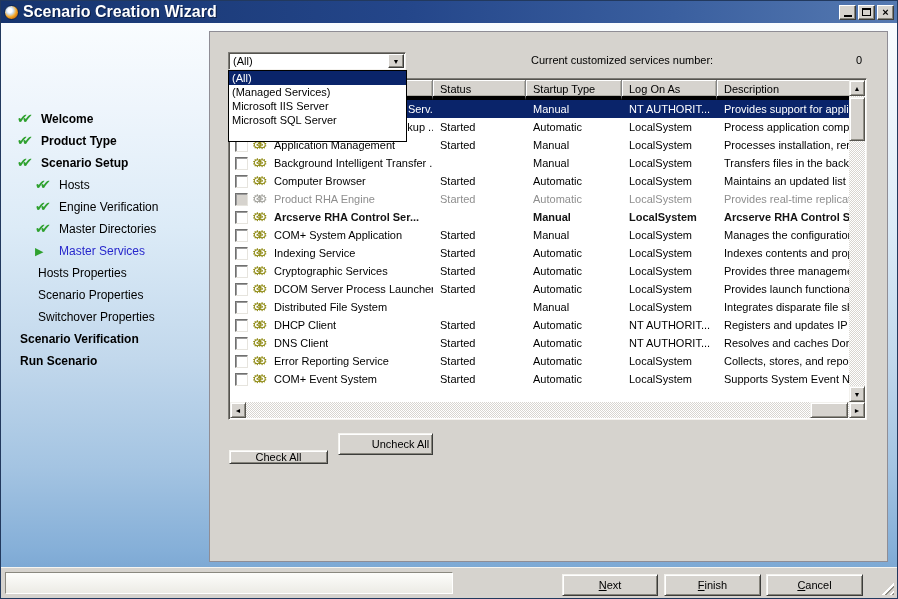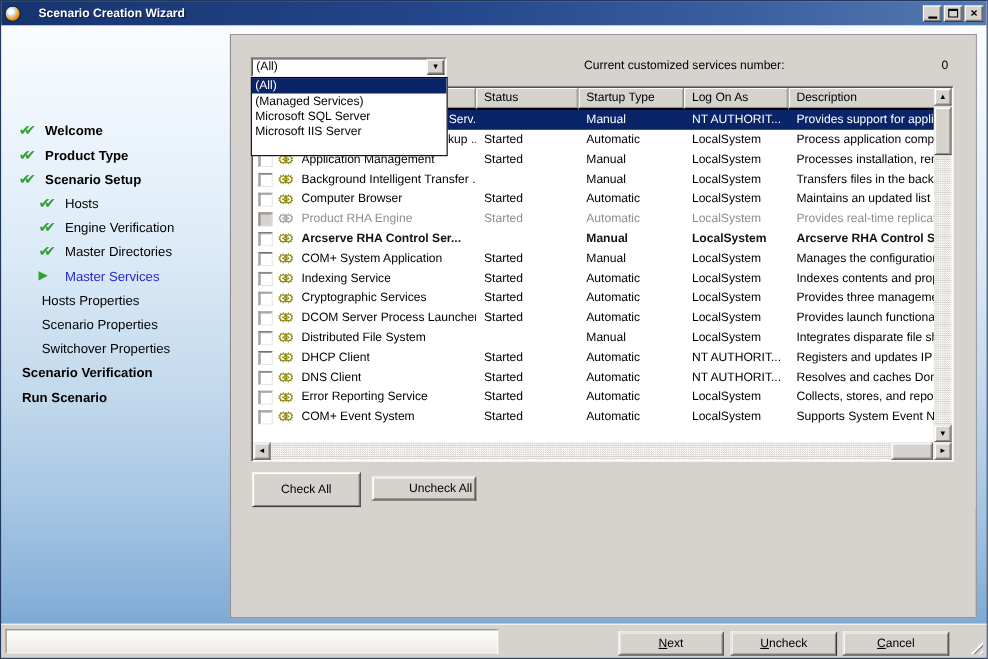--- a/index.html
+++ b/index.html
@@ -15,21 +15,21 @@
   .titlebar{
     position:absolute; left:0; top:0; right:0; height:22px;
     background:linear-gradient(90deg,#16346e 0%,#24468a 45%,#3a5f9f 75%,#5579b1 100%);
     display:flex; align-items:center; padding-left:3px;
   }
   .app-icon{
     width:15px; height:15px; border-radius:50%; flex:0 0 auto;
     background:radial-gradient(circle at 38% 35%, #ffffff 0 18%, #cfe2f4 30%, #f5a623 55%, #b85c10 85%, #7a3a08 100%);
     border:1px solid #0c2450;
   }
-  .titlebar .title{ color:#fff; font-weight:bold; font-size:11px; margin-left:16px; flex:1 1 auto;
+  .titlebar .title{ color:#fff; font-weight:bold; font-size:16px; margin-left:4px; flex:1 1 auto;
     text-shadow:1px 1px 0 #0a1c44; white-space:nowrap; }
   .tb-buttons{ display:flex; gap:2px; margin-right:3px; }
   .tb-btn{
     width:17px; height:15px; display:flex; align-items:center; justify-content:center;
     background:#d6d3ce; border:1px solid; border-color:#ffffff #3c3c3a #3c3c3a #ffffff;
     box-shadow:inset -1px -1px 0 #86847c; cursor:default;
   }
   .glyph-min{ width:8px; height:2px; background:#000; margin-top:8px; }
   .glyph-max{ width:9px; height:8px; border:1px solid #000; border-top:2px solid #000; }
   .glyph-close{ font-size:11px; font-weight:bold; color:#000; line-height:11px; }
@@ -75,21 +75,21 @@
 
   
   .listview{
     position:absolute; left:18px; top:46px; width:639px; height:342px;
     background:#fff; border:1px solid; border-color:#7e7c77 #f4f2ee #f4f2ee #7e7c77;
     box-shadow:inset 1px 1px 0 #55534e;
   }
   .lv-header{ position:absolute; left:1px; top:1px; width:621px; height:20px; display:flex; }
   .hcell{
     height:20px; background:#d6d3ce; font-size:11px; color:#000;
-    padding:3px 0 0 7px; border-right:1px solid #848484; border-bottom:2px solid #000000;
+    padding:3px 0 0 7px; border-right:1px solid #848484; border-bottom:4px solid #000000;
     box-shadow:inset 1px 1px 0 #ffffff, inset -1px -1px 0 #aeaca4;
     overflow:hidden; white-space:nowrap; cursor:default;
   }
   .col-name{ width:203px; } .col-status{ width:93px; } .col-startup{ width:96px; }
   .col-logon{ width:95px; } .col-desc{ width:134px; }
 
   .lv-rows{ position:absolute; left:1px; top:21px; width:621px; }
   .lv-row{ display:flex; align-items:center; height:18px; font-size:11px; color:#000; white-space:nowrap; }
   .lv-row .cell{ overflow:hidden; white-space:nowrap; padding-left:7px; flex:0 0 auto; }
   .lv-row .cell.col-name{ display:flex; align-items:center; padding-left:5px; }
@@ -128,21 +128,21 @@
   .dd-item.hl{ background:#0a246a; color:#fff; }
 
   
   .win-btn{
     position:absolute; background:#d6d3ce; color:#000; font-size:11px;
     font-family:"Liberation Sans","DejaVu Sans",sans-serif;
     border:1px solid; border-color:#f4f3ef #3c3c3a #3c3c3a #f4f3ef;
     box-shadow:inset 1px 1px 0 #ffffff, inset -1px -1px 0 #86847c;
     cursor:default; padding:0;
   }
-  .checkall{ left:19px; top:397px; width:99px; height:32px; }
+  .checkall{ left:19px; top:418px; width:99px; height:14px; }
   .uncheckall{ left:128px; top:401px; width:95px; height:22px;padding-left:30px; }
   .ul{ display:block; text-align:center; }
   .foot .ul::first-letter{ text-decoration:underline; }
 
   
   .statusbar{
     position:absolute; left:0; right:0; bottom:0; height:31px;
     background:#d6d3ce; border-top:1px solid #f6f5f1;
   }
   .status-panel{
@@ -443,40 +443,40 @@
           <span class="hthumb raised"></span>
           <span class="sb-btn raised sb-right">
               <span class="tri">►</span>
             </span>
         </div>
       </div>
 
       <div class="dropdown">
           <div class="dd-item hl">(All)</div>
           <div class="dd-item">(Managed Services)</div>
+          <div class="dd-item">Microsoft IIS Server</div>
           <div class="dd-item">Microsoft SQL Server</div>
-          <div class="dd-item">Microsoft IIS Server</div>
         </div>
 
       <button class="win-btn checkall">
           <span class="ul">Check All</span>
         </button>
       <button class="win-btn uncheckall">
           <span class="ul">Uncheck All</span>
         </button>
     </div>
   </div>
 
   <div class="statusbar">
     <div class="status-panel"></div>
     <button class="win-btn foot next">
         <span class="ul">Next</span>
       </button>
     <button class="win-btn foot finish">
-        <span class="ul">Uncheck</span>
+        <span class="ul">Finish</span>
       </button>
     <button class="win-btn foot cancel">
         <span class="ul">Cancel</span>
       </button>
     <div class="grip"></div>
   </div>
 
 </div>
 
 </body></html>

